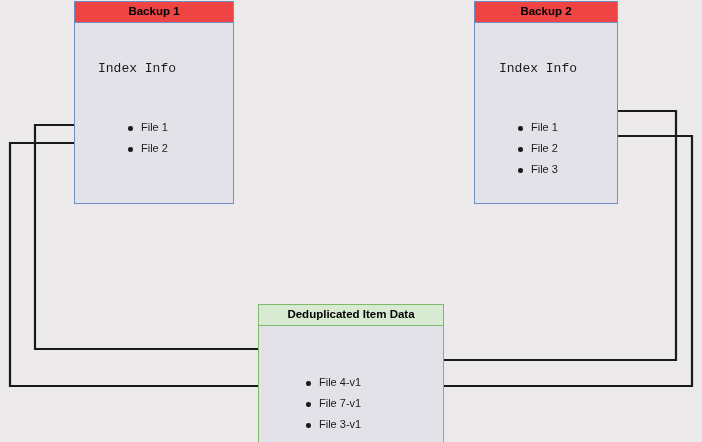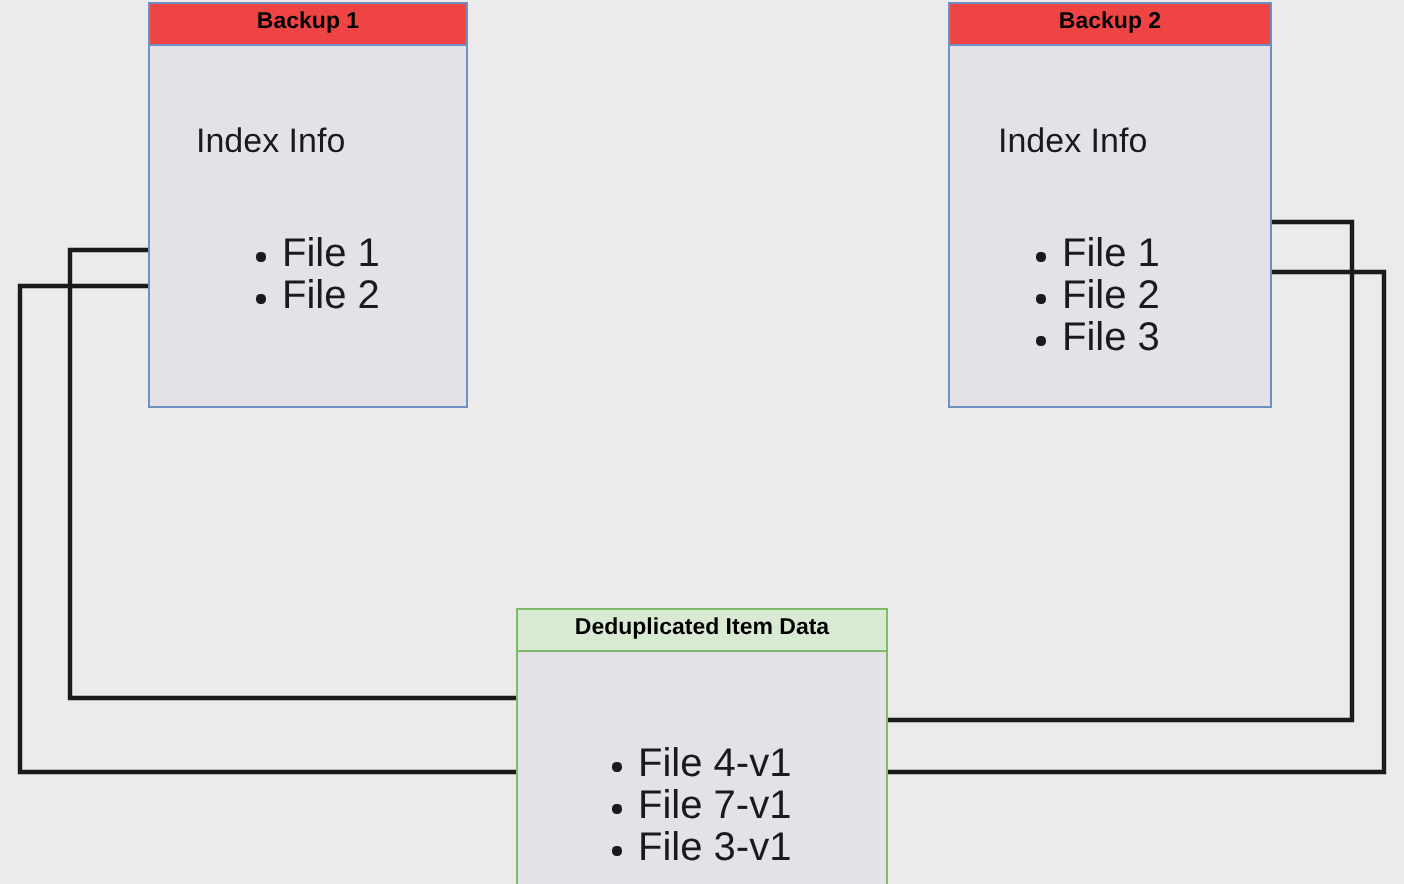--- a/index.html
+++ b/index.html
@@ -43,32 +43,33 @@
     color: #000;
     background: #ef4444;
     border-bottom: 1.5px solid #6d8fc4;
   }
   .box-body {
     position: relative;
     height: calc(100% - 21px);
   }
   .index-label {
     position: absolute;
-    font-size: 17px;
+    font-size: 13px;
     color: #1a1a1a;
     white-space: nowrap;
+    font-family: Liberation Mono, monospace;
   }
   .file-list {
     position: absolute;
     margin: 0;
     padding: 0;
     list-style: none;
   }
   .file-list li {
-    font-size: 20px;
+    font-size: 11px;
     color: #1a1a1a;
     line-height: 21px;
     white-space: nowrap;
     position: relative;
     padding-left: 16px;
   }
   .file-list li::before {
     content: "";
     position: absolute;
     left: 3px;
@@ -113,21 +114,21 @@
     <div class="box-header">Backup 1</div>
     <div class="box-body">
       <div class="index-label" style="left:23px; top:38px;">Index Info</div>
       <ul class="file-list" style="left:50px; top:94px;">
         <li>File 1</li>
         <li>File 2</li>
       </ul>
     </div>
   </div>
 
-  <div class="box" style="left:474px; top:1px; width:162px; height:203px;">
+  <div class="box" style="left:474px; top:1px; width:144px; height:203px;">
     <div class="box-header">Backup 2</div>
     <div class="box-body">
       <div class="index-label" style="left:24px; top:38px;">Index Info</div>
       <ul class="file-list" style="left:40px; top:94px;">
         <li>File 1</li>
         <li>File 2</li>
         <li>File 3</li>
       </ul>
     </div>
   </div>

